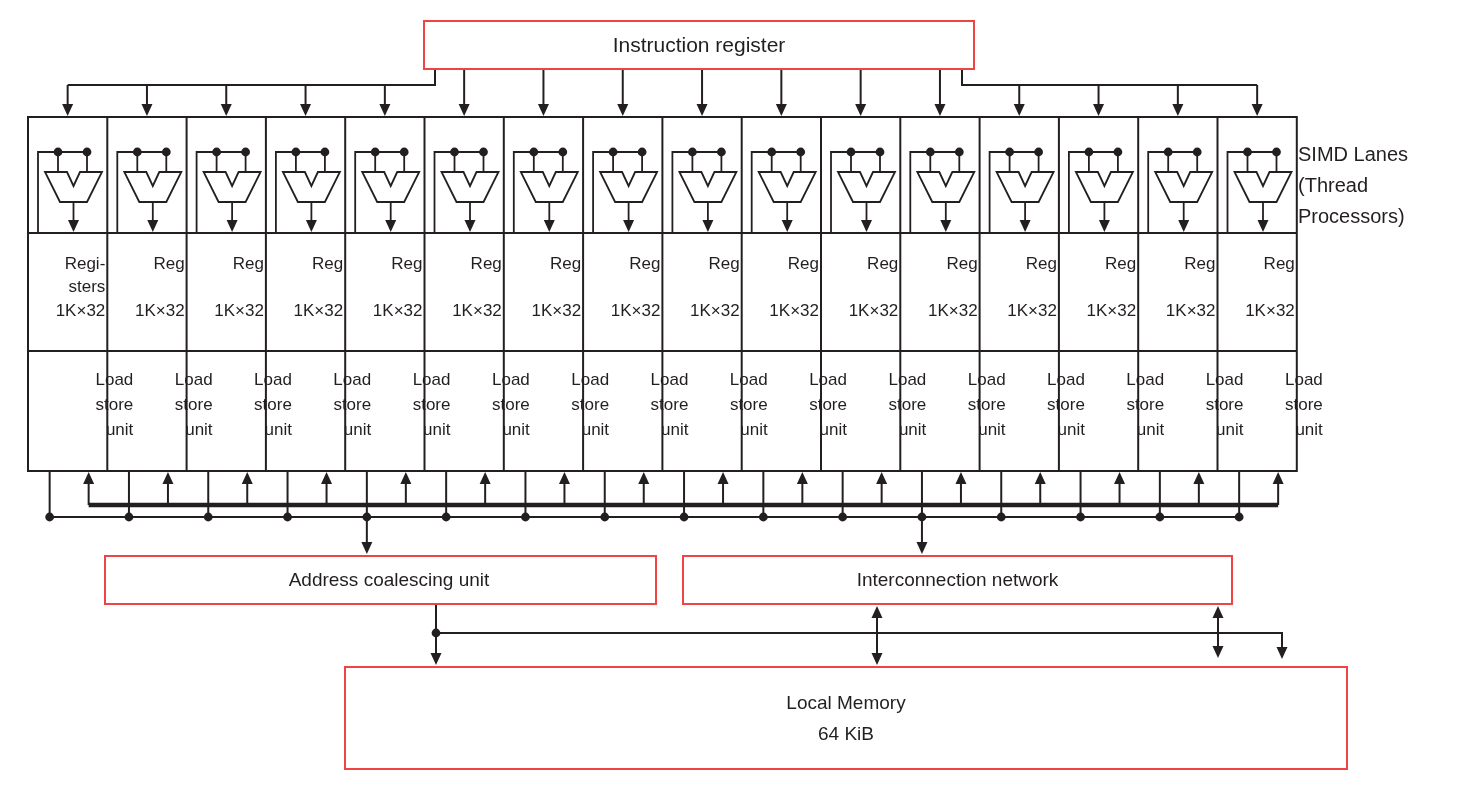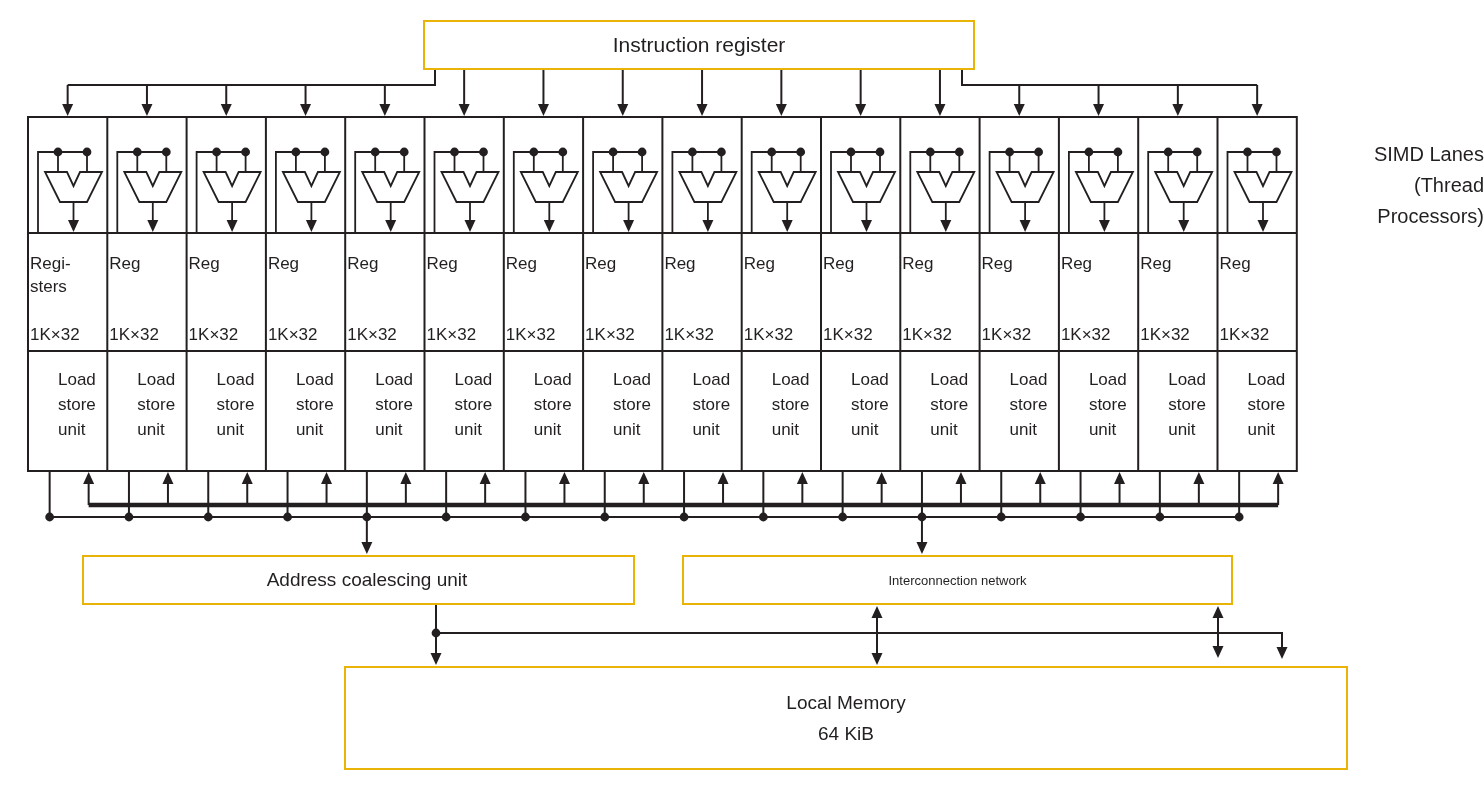--- a/index.html
+++ b/index.html
@@ -2,39 +2,39 @@
 <html><head>
 <meta charset="utf-8">
 <style>
   html,body{margin:0;padding:0;background:#ffffff;}
   .diagram{
     position:relative;width:1484px;height:794px;background:#ffffff;
     font-family:"Liberation Sans","DejaVu Sans",sans-serif;color:#231f20;overflow:hidden;
   }
   .wires{position:absolute;left:0;top:0;}
   .box{
-    position:absolute;box-sizing:border-box;border:2px solid #eab308;background:#ffffff;
+    position:absolute;box-sizing:border-box;border:2px solid #ef4444;background:#ffffff;
     display:flex;align-items:center;justify-content:center;text-align:center;
   }
   .ir-box{left:423px;top:20px;width:552px;height:50px;font-size:21px;}
-  .acu-box{left:82px;top:555px;width:553px;height:50px;font-size:19px;padding-left:17px;}
-  .inet-box{left:682px;top:555px;width:551px;height:50px;font-size:13px;}
+  .acu-box{left:104px;top:555px;width:553px;height:50px;font-size:19px;padding-left:17px;}
+  .inet-box{left:682px;top:555px;width:551px;height:50px;font-size:19px;}
   .lmem-box{left:344px;top:666px;width:1004px;height:104px;font-size:19px;line-height:31px;}
   .pre{white-space:pre-line;}
   .side-label{
-    position:absolute;left:1298px;top:139px;width:186px;text-align:right;
+    position:absolute;left:1298px;top:139px;width:186px;text-align:left;
     font-size:20px;line-height:31px;
   }
   .to-global{
     position:absolute;left:1182px;top:664px;width:180px;text-align:center;
     font-size:20px;line-height:30px;
   }
-  .lane-text{position:absolute;text-align:left;font-size:17px;}
+  .lane-text{position:absolute;text-align:right;font-size:17px;}
   .lane-reg{top:253px;line-height:22.5px;}
-  .lane-size{top:324px;line-height:22px;}
+  .lane-size{top:300px;line-height:22px;}
   .lane-lsu{top:367px;line-height:25px;margin-left:28px;}
 </style>
 </head>
 <body>
 
 <div class="diagram">
 
   <svg class="wires" id="wires" width="1484" height="794" viewBox="0 0 1484 794">
       <g stroke="#231f20" stroke-width="2" fill="none">
         <rect x="28" y="117" width="1268.8" height="354"></rect>

